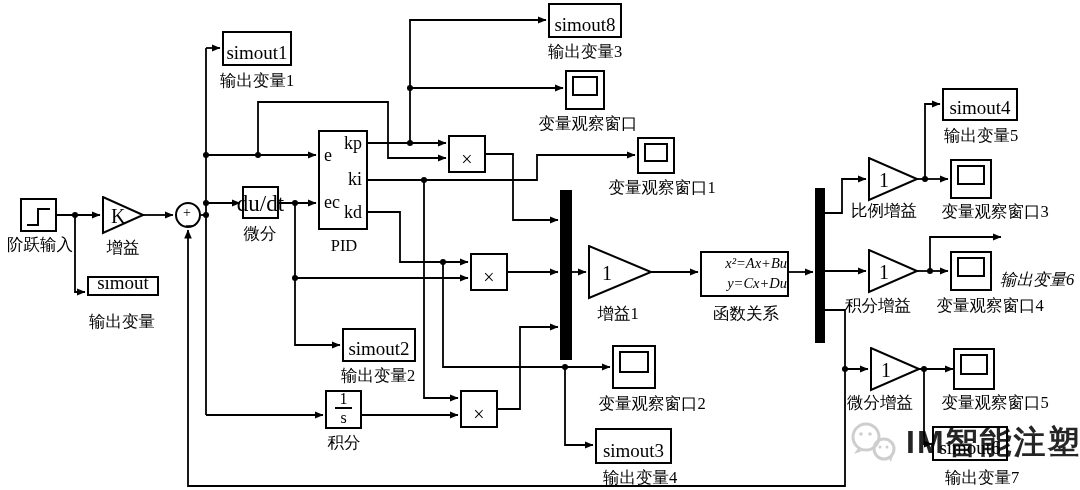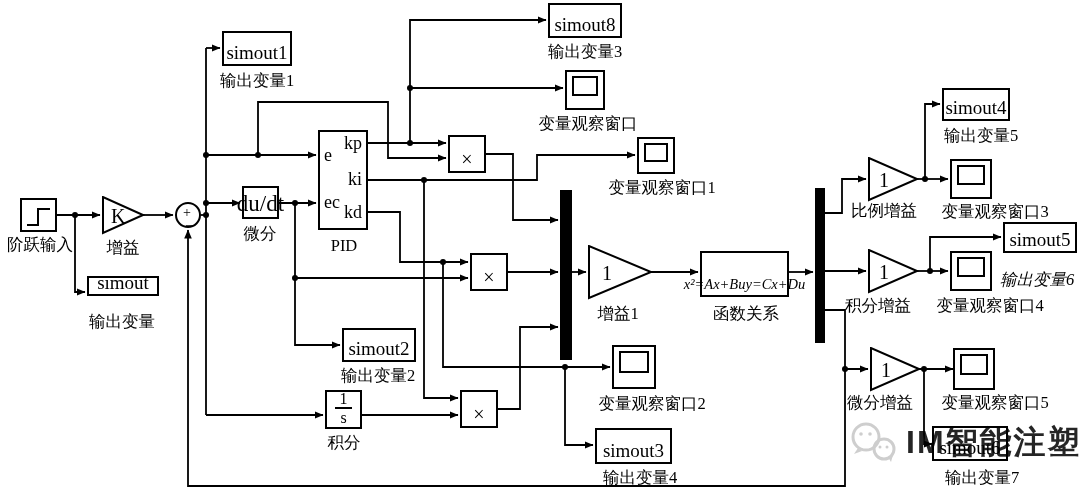--- a/index.html
+++ b/index.html
@@ -18,21 +18,21 @@
   .sum .sm{left:9px;top:9px;}
   .tri{position:absolute;z-index:2;}
   .tri svg{display:block;}
   .tri .gv{position:absolute;left:9px;top:50%;transform:translateY(-50%);
            font:20px "Liberation Serif","DejaVu Serif",serif;}
   .scope .scr{position:absolute;left:5px;right:5px;top:4px;height:44%;border:2px solid #000;}
   .pidblk{display:block;}
   .pidblk span{position:absolute;font:18px "Liberation Serif","DejaVu Serif",serif;}
   .frac{display:flex;flex-direction:column;align-items:center;font:16px "Liberation Serif","DejaVu Serif",serif;line-height:1.1;}
   .frac .den{border-top:2px solid #000;padding:0 5px;}
-  .fx{font:14.5px "Liberation Serif","DejaVu Serif",serif;font-style:italic;line-height:1.35;}
+  .fx{flex-direction:column;font:14.5px "Liberation Serif","DejaVu Serif",serif;font-style:italic;line-height:1.35;}
   .prod{font-size:20px;}
   .dudt{font-size:23px;}
   .watermark{position:absolute;left:848px;top:418px;display:flex;align-items:center;gap:6px;
              z-index:10;pointer-events:none;opacity:.85;}
   .watermark .wtxt{font:bold 32px "Liberation Sans","DejaVu Sans",sans-serif;
                    color:#000000;letter-spacing:2px;white-space:nowrap;}
 </style>
 </head>
 <body>
 
@@ -215,41 +215,38 @@
   <div class="cap" style="left:640px;top:467px;">输出变量4</div>
 
   <div class="tri" style="left:868px;top:157px;">
     <svg width="51" height="45">
         <polygon points="1,1 1,43 49,22" fill="#fff" stroke="#000" stroke-width="2"></polygon>
       </svg>
     <span class="gv" style="left:11px;">1</span>
   </div>
   <div class="cap" style="left:884px;top:200px;">比例增益</div>
 
-  <div class="blk" style="left:942px;top:88px;width:68px;height:33px;">
+  <div class="blk" style="left:942px;top:88px;width:76px;height:33px;">
     <span>simout4</span>
   </div>
   <div class="cap" style="left:981px;top:125px;">输出变量5</div>
 
   <div class="blk scope" style="left:950px;top:159px;width:42px;height:40px;">
       <span class="scr"></span>
     </div>
   <div class="cap" style="left:995px;top:201px;">变量观察窗口3</div>
 
   <div class="tri" style="left:868px;top:249px;">
     <svg width="51" height="45">
         <polygon points="1,1 1,43 49,22" fill="#fff" stroke="#000" stroke-width="2"></polygon>
       </svg>
     <span class="gv" style="left:11px;">1</span>
   </div>
   <div class="cap" style="left:878px;top:295px;">积分增益</div>
 
-  <div class="blk" style="left:1003px;top:222px;width:74px;height:31px;">
-    <span>simout5</span>
-  </div>
   <div class="cap" style="left:1037px;top:269px;font-style:italic;">输出变量6</div>
 
   <div class="blk scope" style="left:950px;top:251px;width:42px;height:40px;">
       <span class="scr"></span>
     </div>
   <div class="cap" style="left:990px;top:295px;">变量观察窗口4</div>
 
   <div class="tri" style="left:870px;top:347px;">
     <svg width="51" height="45">
         <polygon points="1,1 1,43 49,22" fill="#fff" stroke="#000" stroke-width="2"></polygon>

